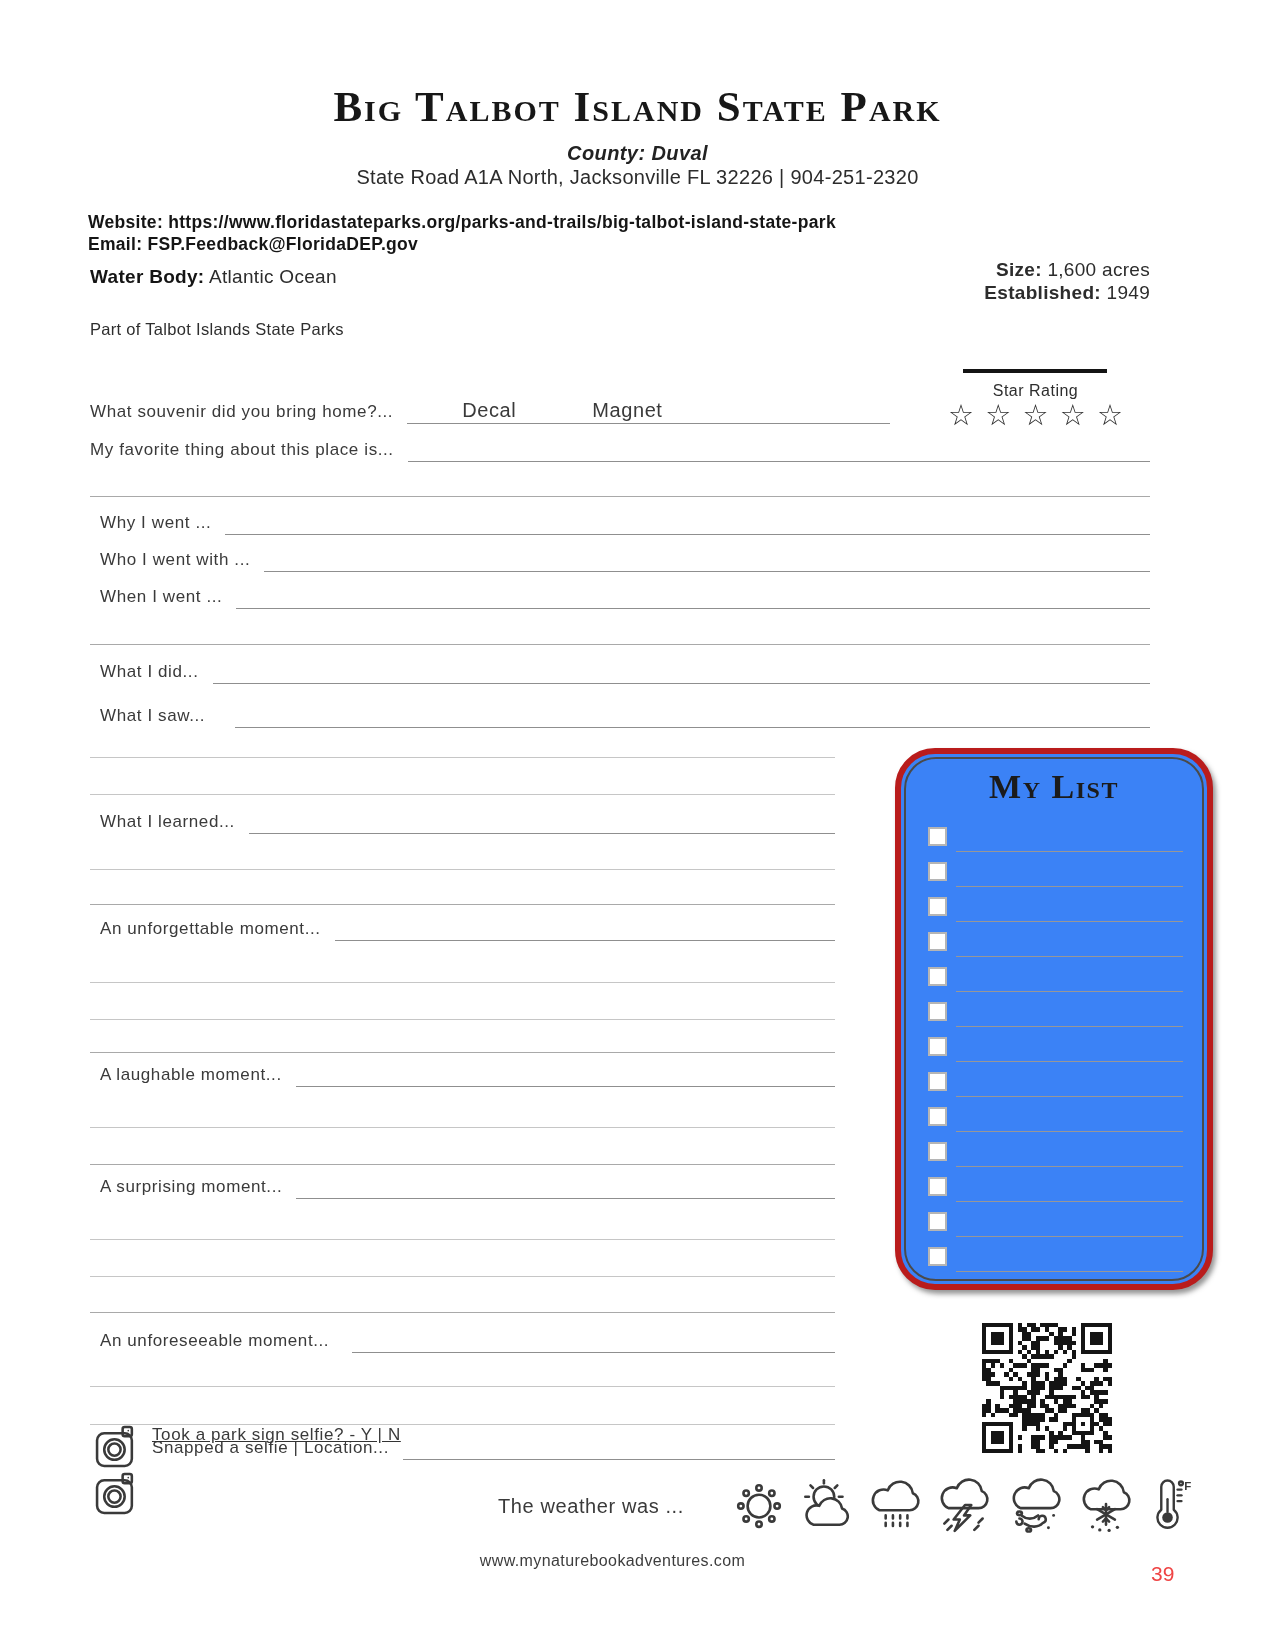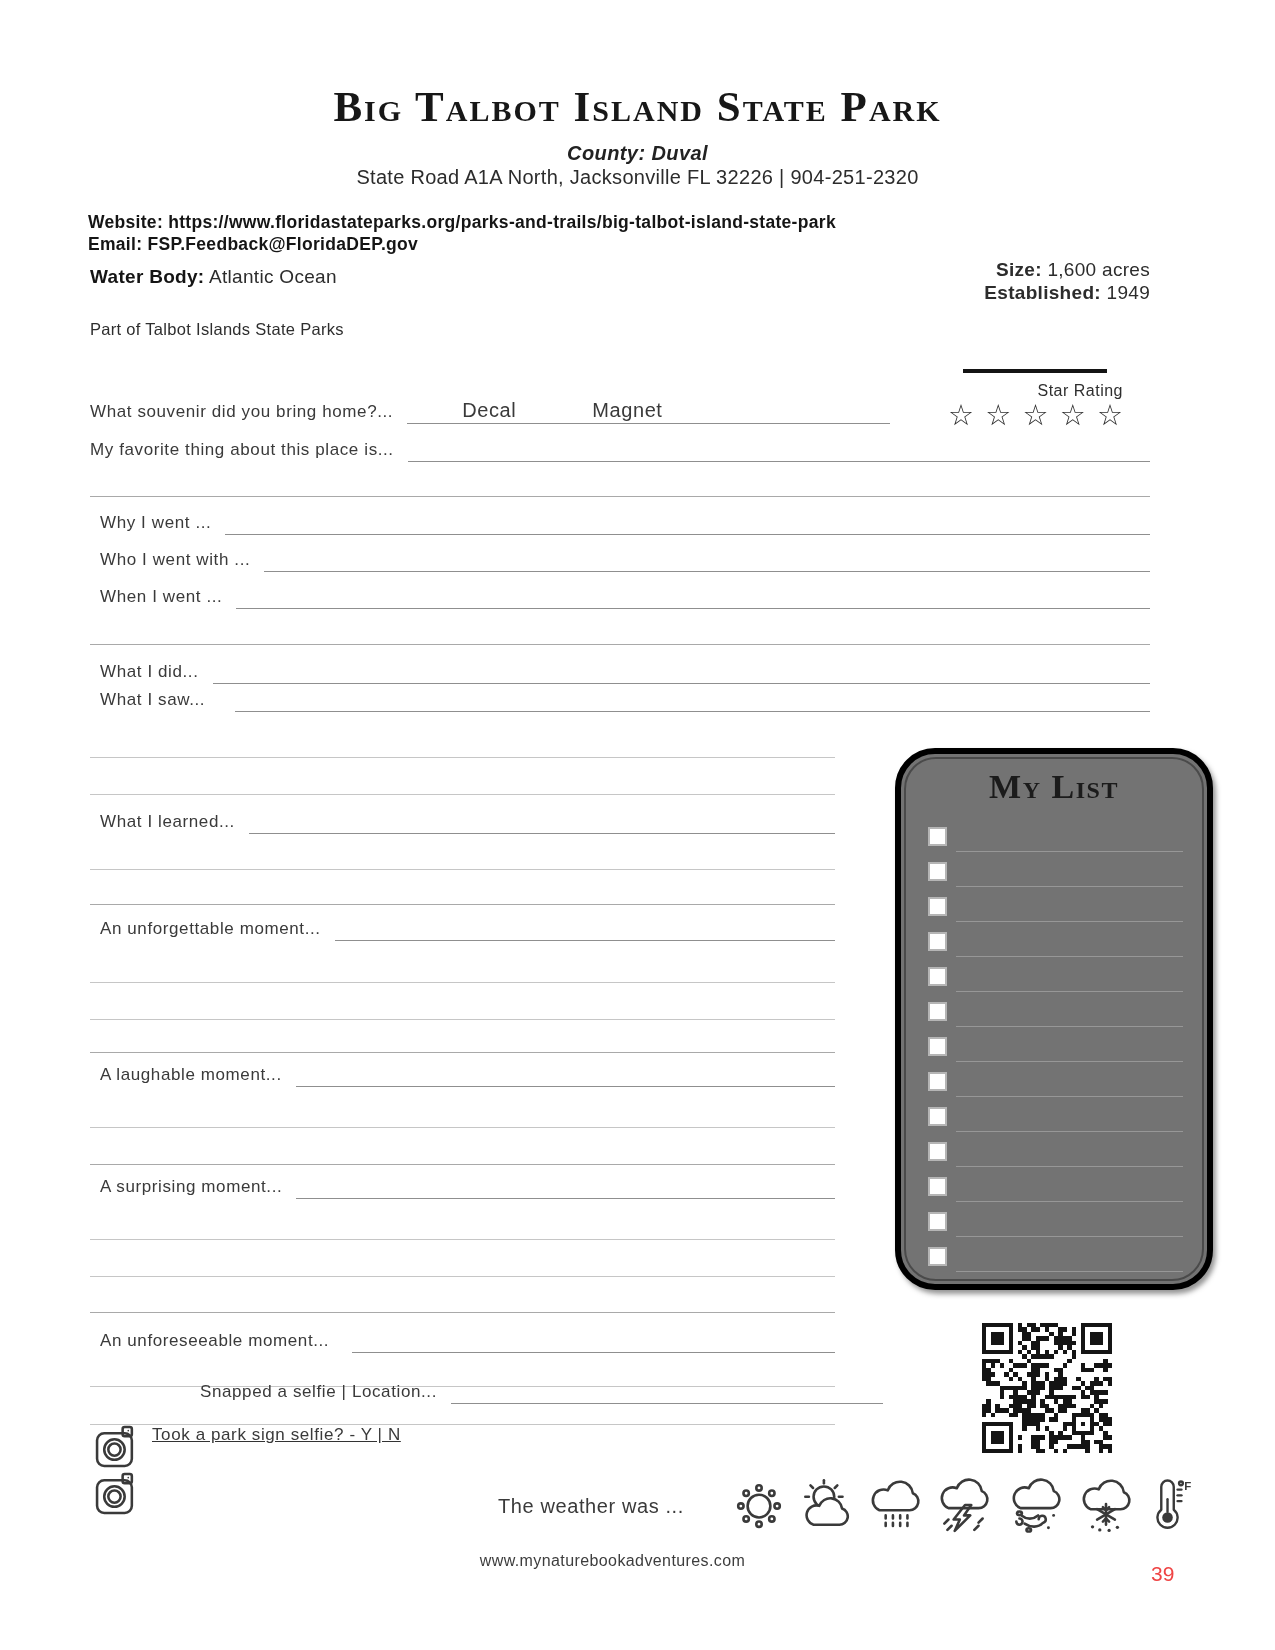--- a/index.html
+++ b/index.html
@@ -16,40 +16,40 @@
            font-size:20px;color:#2c2c2c;letter-spacing:.3px;}
 
   .info{position:absolute;left:88px;font-size:17.5px;font-weight:700;color:#151515;letter-spacing:.3px;}
   .kv{position:absolute;font-size:19px;color:#2c2c2c;letter-spacing:.3px;}
   .kv b{color:#141414;}
   .right-kv{position:absolute;right:125px;text-align:right;font-size:19px;color:#2c2c2c;letter-spacing:.3px;}
   .partof{position:absolute;left:90px;top:320px;font-size:16.5px;color:#2e2e2e;letter-spacing:.3px;}
 
   
   .star-bar{position:absolute;left:963px;top:369px;width:144px;height:3.5px;background:#141414;}
-  .star-label{position:absolute;left:948px;top:382px;width:175px;text-align:right;font-size:16px;color:#2e2e2e;letter-spacing:.5px;}
+  .star-label{position:absolute;left:948px;top:382px;width:175px;text-align:center;font-size:16px;color:#2e2e2e;letter-spacing:.5px;}
   .stars{position:absolute;left:948px;top:398px;width:175px;display:flex;justify-content:space-between;
          font-family:"DejaVu Sans",sans-serif;font-size:29px;color:#2f2f2f;line-height:34px;}
 
   
   .prow{position:absolute;display:flex;align-items:flex-end;height:30px;}
   .lbl{font-size:17px;line-height:30px;white-space:nowrap;color:#3a3a3a;letter-spacing:.6px;}
   .wline{flex:1;border-bottom:1.5px solid #8f8f8f;margin-left:14px;margin-bottom:3px;position:relative;height:26px;text-decoration:underline;}
   .opt{position:absolute;bottom:1px;font-size:20px;color:#3a3a3a;letter-spacing:.6px;}
 
   
   .ln{position:absolute;left:90px;}
   .lt{border-top:1.3px solid #c6c6c6;}
   .md{border-top:1.8px solid #a9a9a9;}
   .w-full{width:1060px;}
   .w-col{width:745px;}
 
   
-  .mylist{position:absolute;left:895px;top:748px;width:306px;height:530px;background:#737373;
-          border:6px solid #000000;border-radius:40px;box-shadow:3px 4px 5px rgba(45,45,45,.5);}
+  .mylist{position:absolute;left:895px;top:748px;width:306px;height:530px;background:#3b82f6;
+          border:6px solid #b91c1c;border-radius:40px;box-shadow:3px 4px 5px rgba(45,45,45,.5);}
   .mylist-inner{position:absolute;inset:3px;border:2px solid #4a4a4a;border-radius:32px;}
   .mylist-title{position:absolute;top:14px;left:0;width:100%;text-align:center;
                 font-family:"Liberation Serif","DejaVu Serif",serif;font-variant:small-caps;
                 font-weight:700;font-size:34px;color:#1b1b1b;letter-spacing:1.5px;}
   .lrow{position:absolute;left:0;right:0;height:27px;}
   .lchk{position:absolute;left:27px;top:2px;width:15px;height:15px;border:2px solid #b5b5b5;background:#fff;}
   .lline{position:absolute;left:55px;right:24px;bottom:0;border-bottom:1.5px solid #979797;}
 
   
   .qr{position:absolute;left:982px;top:1323px;width:130px;height:130px;}
@@ -140,21 +140,21 @@
     <span class="lbl">When I went ...</span>
     <span class="wline"></span>
   </div>
 
   <div class="ln md w-full" style="top:644px;"></div>
 
   <div class="prow" style="left:100px;top:657px;width:1050px;">
     <span class="lbl">What I did...</span>
     <span class="wline"></span>
   </div>
-  <div class="prow" style="left:100px;top:685px;width:1050px;gap:16px;">
+  <div class="prow" style="left:100px;top:701px;width:1050px;gap:16px;">
     <span class="lbl">What I saw...</span>
     <span class="wline"></span>
   </div>
 
   <div class="ln lt w-col" style="top:757px;"></div>
   <div class="ln lt w-col" style="top:794px;"></div>
   <div class="ln lt w-col" style="top:869px;"></div>
   <div class="ln md w-col" style="top:904px;"></div>
   <div class="ln lt w-col" style="top:982px;"></div>
   <div class="ln lt w-col" style="top:1019px;"></div>
@@ -666,21 +666,21 @@
         </g>
       </svg></div>
 
   <svg class="cam wicon" style="top:1424px;" viewBox="0 0 44 44">
     <rect x="3" y="9" width="34" height="32" rx="7"></rect>
     <rect x="28" y="3" width="9" height="9" rx="2" stroke-width="2"></rect>
     <circle cx="33.5" cy="6.5" r="0.8" class="fill"></circle>
     <circle cx="20" cy="25" r="10"></circle>
     <circle cx="20" cy="25" r="6" stroke-width="2"></circle>
   </svg>
-  <div class="prow" style="left:152px;top:1377px;width:683px;margin-left:48px;">
+  <div class="prow" style="left:152px;top:1433px;width:683px;">
     <span class="lbl">Snapped a selfie | Location...</span>
     <span class="wline"></span>
   </div>
 
   <svg class="cam wicon" style="top:1471px;" viewBox="0 0 44 44">
     <rect x="3" y="9" width="34" height="32" rx="7"></rect>
     <rect x="28" y="3" width="9" height="9" rx="2" stroke-width="2"></rect>
     <circle cx="33.5" cy="6.5" r="0.8" class="fill"></circle>
     <circle cx="20" cy="25" r="10"></circle>
     <circle cx="20" cy="25" r="6" stroke-width="2"></circle>

